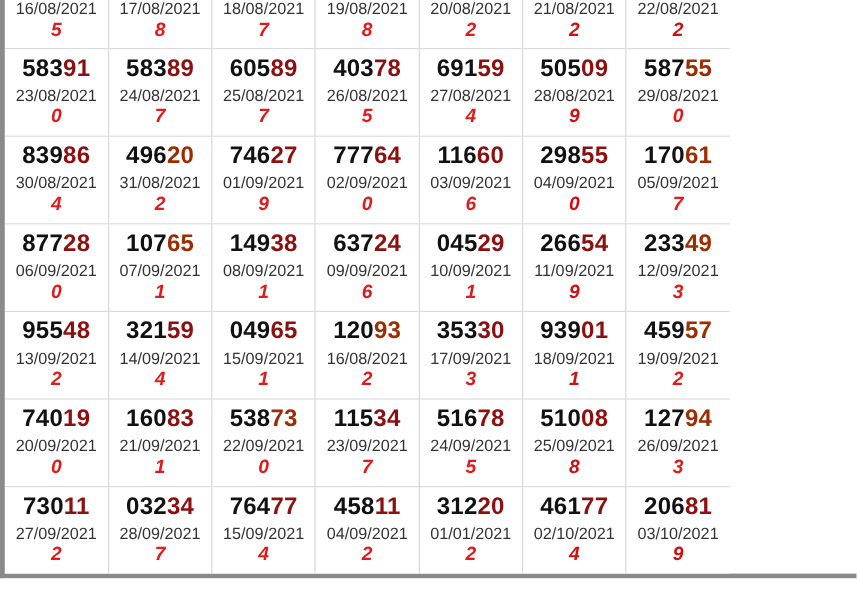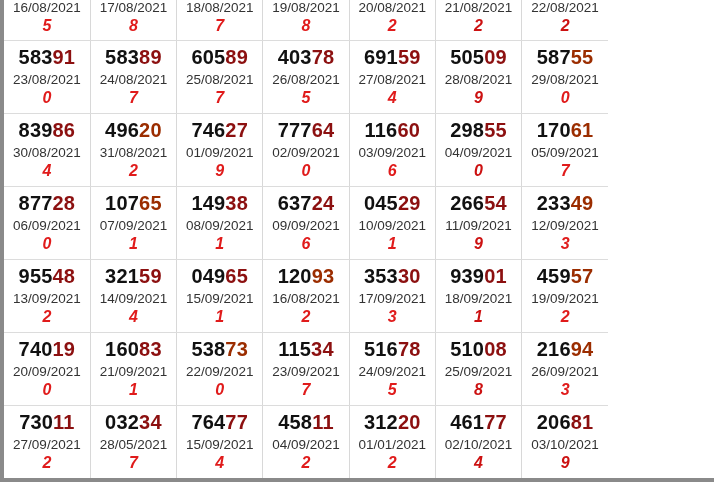--- a/index.html
+++ b/index.html
@@ -387,38 +387,38 @@
             </td>
             <td class="bg-green">
               <span class="cell-inner">
                 <span class="num"><span class="head">510</span><span class="tail">08</span></span>
                 <span class="date">25/09/2021</span>
                 <span class="special">8</span>
               </span>
             </td>
             <td class="bg-orange">
               <span class="cell-inner">
-                <span class="num"><span class="head">216</span><span class="tail">94</span></span>
+                <span class="num"><span class="head">127</span><span class="tail">94</span></span>
                 <span class="date">26/09/2021</span>
                 <span class="special">3</span>
               </span>
             </td>
           </tr>
           <tr>
             <td>
               <span class="cell-inner">
                 <span class="num"><span class="head">730</span><span class="tail">11</span></span>
                 <span class="date">27/09/2021</span>
                 <span class="special">2</span>
               </span>
             </td>
             <td>
               <span class="cell-inner">
                 <span class="num"><span class="head">032</span><span class="tail">34</span></span>
-                <span class="date">28/05/2021</span>
+                <span class="date">28/09/2021</span>
                 <span class="special">7</span>
               </span>
             </td>
             <td>
               <span class="cell-inner">
                 <span class="num"><span class="head">764</span><span class="tail">77</span></span>
                 <span class="date">15/09/2021</span>
                 <span class="special">4</span>
               </span>
             </td>

